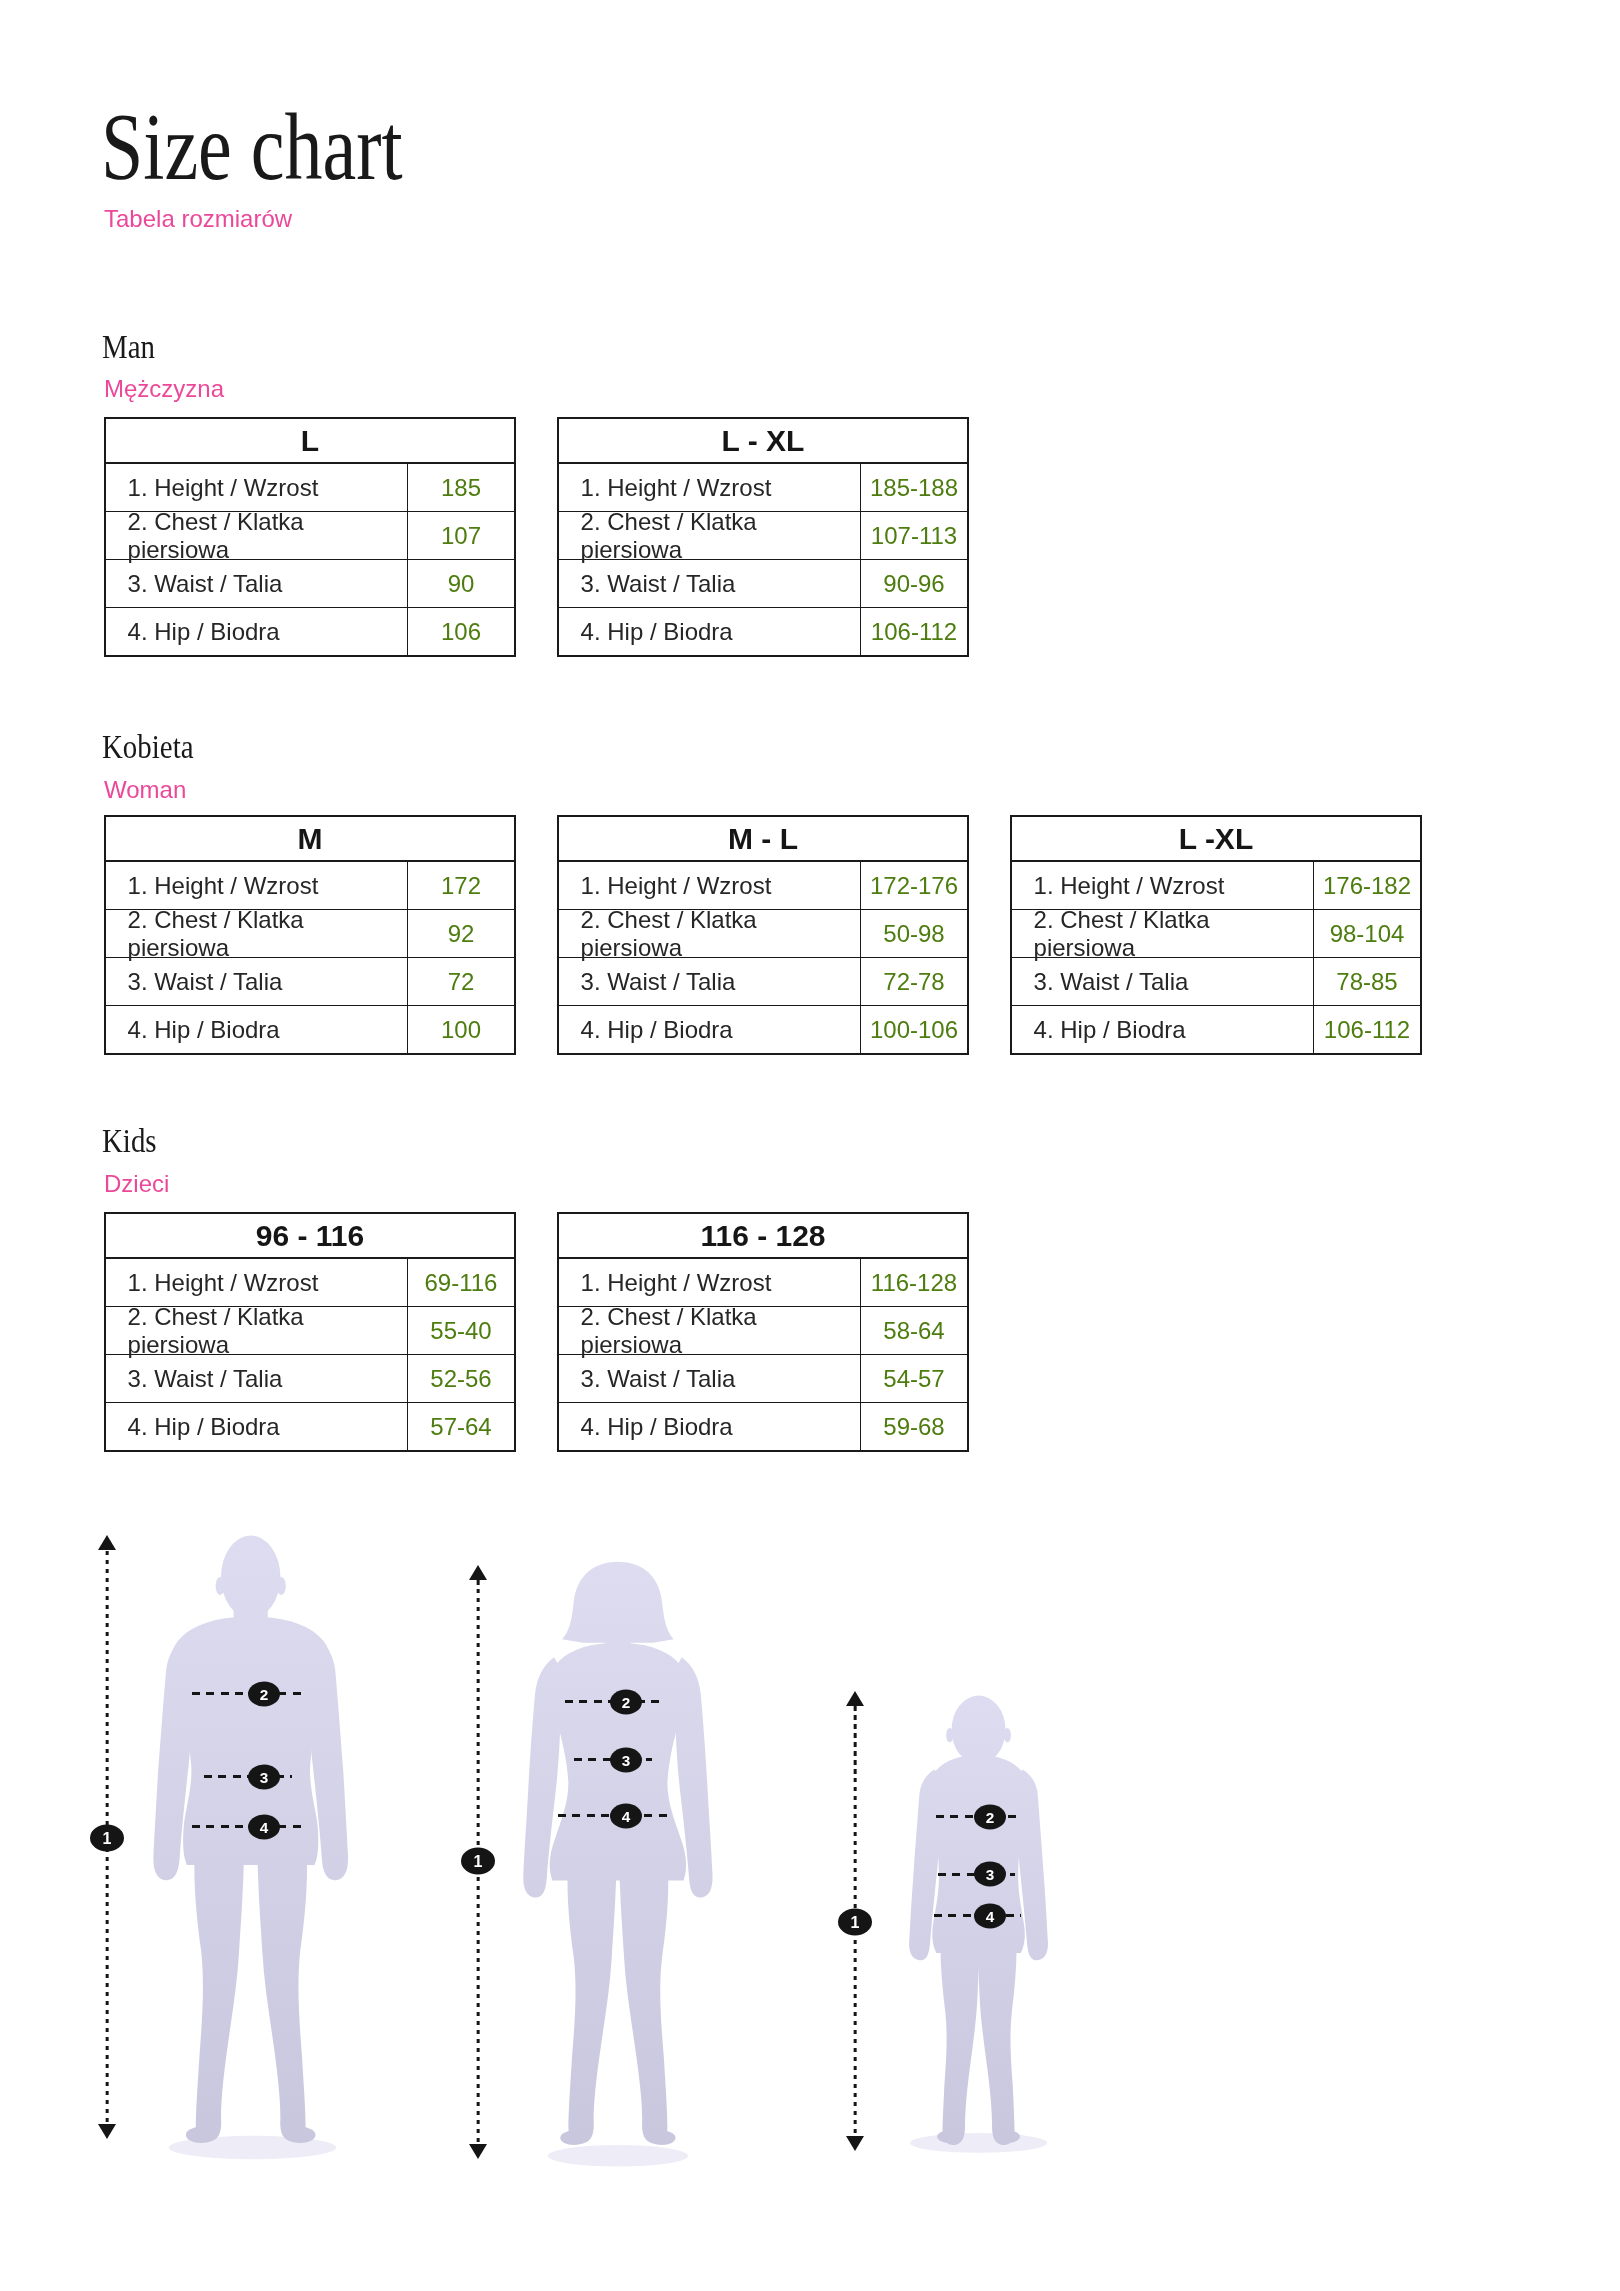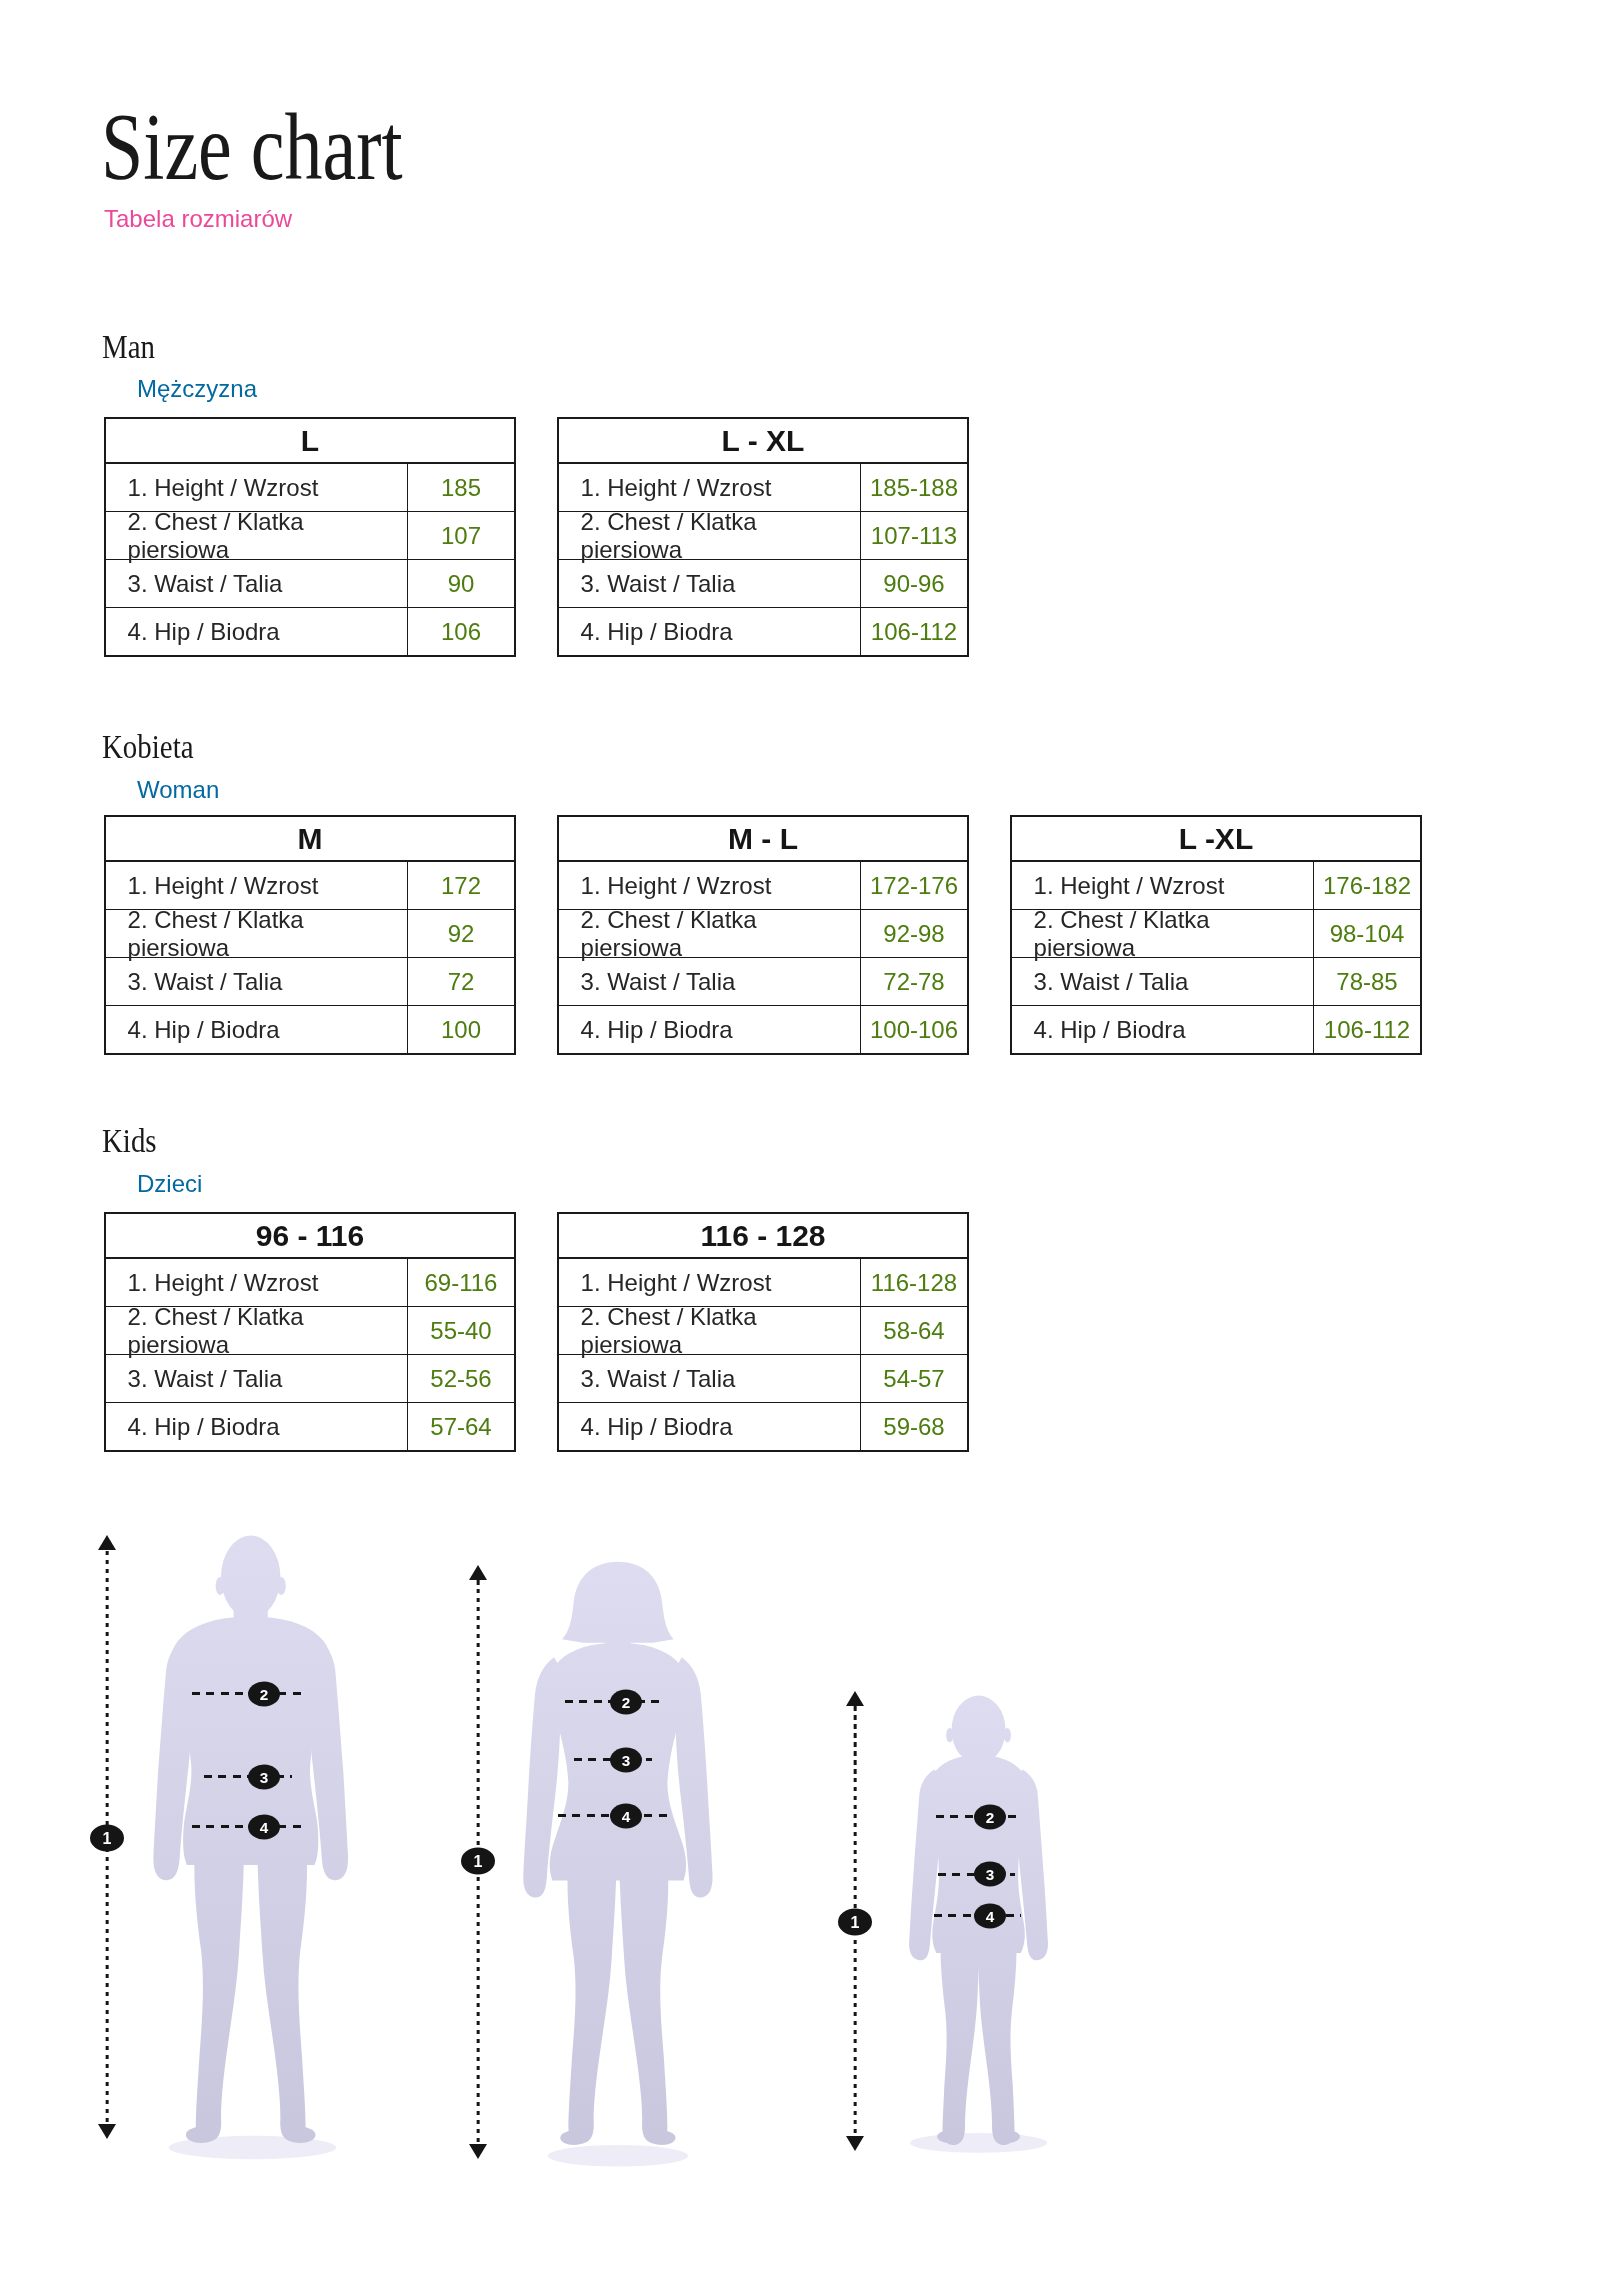--- a/index.html
+++ b/index.html
@@ -12,21 +12,21 @@
     position:absolute; left:101px; top:92px;
     font-family:"Liberation Serif", serif; font-size:95px; font-weight:500;
     color:#191919; transform:scaleX(.80); transform-origin:left top; white-space:nowrap;
   }
   .page-subtitle { position:absolute; left:104px; top:205px; font-size:24px; color:#ec4899; }
   .sec-heading {
     position:absolute; left:102px;
     font-family:"Liberation Serif", serif; font-size:34px; color:#191919;
     transform:scaleX(.85); transform-origin:left top; white-space:nowrap;
   }
-  .sec-sub { position:absolute; left:104px; font-size:24px; color:#0369a1;margin-left:33px; }
+  .sec-sub { position:absolute; left:104px; font-size:24px; color:#ec4899; }
   
   .tables-row { position:absolute; left:104px; display:flex; gap:41px; }
   .size-table { width:412px; border:2.7px solid #1a1a1a; background:#fff; box-sizing:border-box; }
   .size-table .thead {
     height:43px; border-bottom:2.7px solid #1a1a1a;
     display:flex; align-items:center; justify-content:center;
     font-size:30px; font-weight:bold; color:#161616;
   }
   .size-table .trow { display:flex; height:47px; }
   .size-table .trow + .trow { border-top:1.8px solid #1a1a1a; }
@@ -134,21 +134,21 @@
       </div>
     </div>
     <div class="size-table">
       <div class="thead">M - L</div>
       <div class="trow">
         <div class="tlabel">1. Height / Wzrost</div>
         <div class="tval">172-176</div>
       </div>
       <div class="trow">
         <div class="tlabel">2. Chest / Klatka piersiowa</div>
-        <div class="tval">92-98</div>
+        <div class="tval">50-98</div>
       </div>
       <div class="trow">
         <div class="tlabel">3. Waist / Talia</div>
         <div class="tval">72-78</div>
       </div>
       <div class="trow">
         <div class="tlabel">4. Hip / Biodra</div>
         <div class="tval">100-106</div>
       </div>
     </div>

